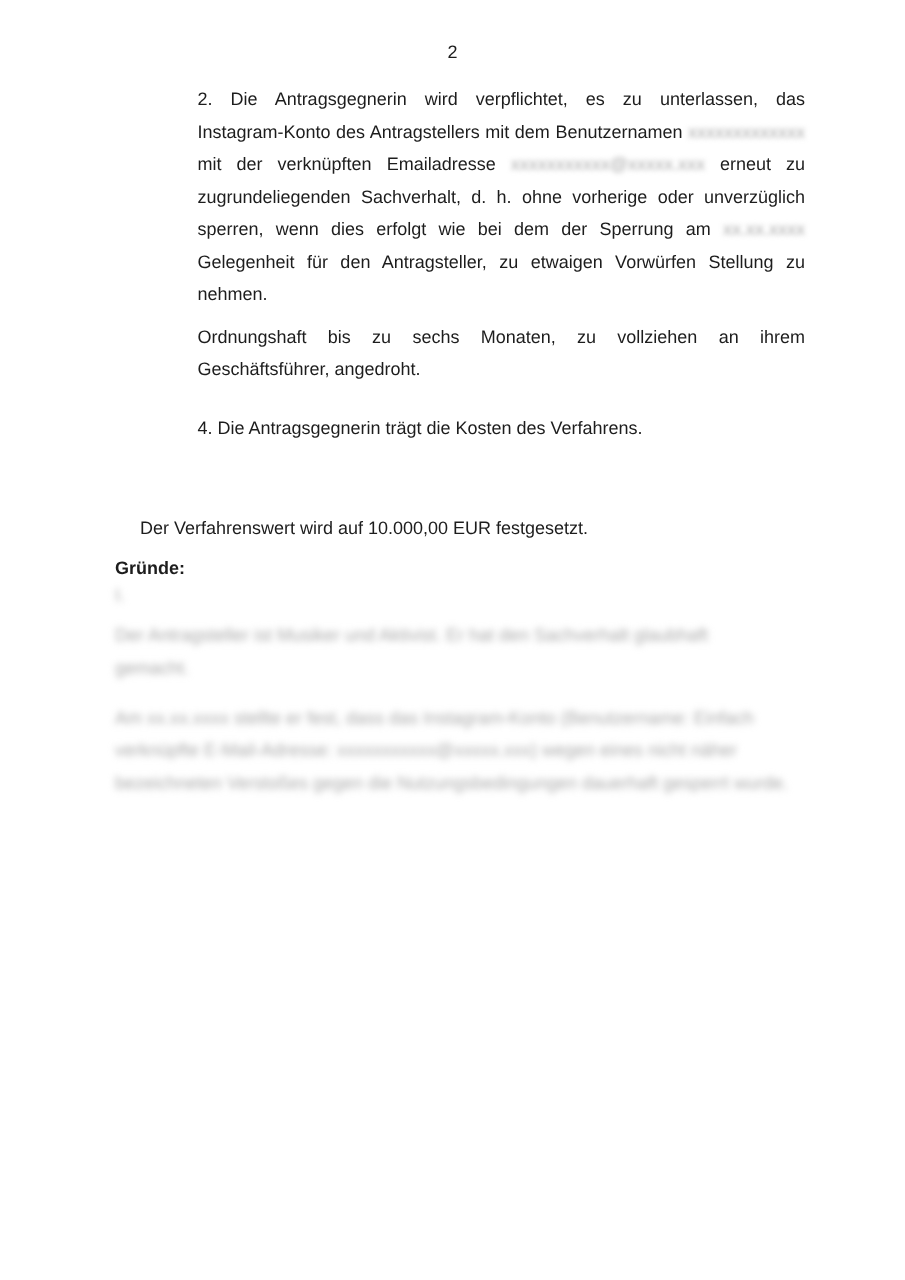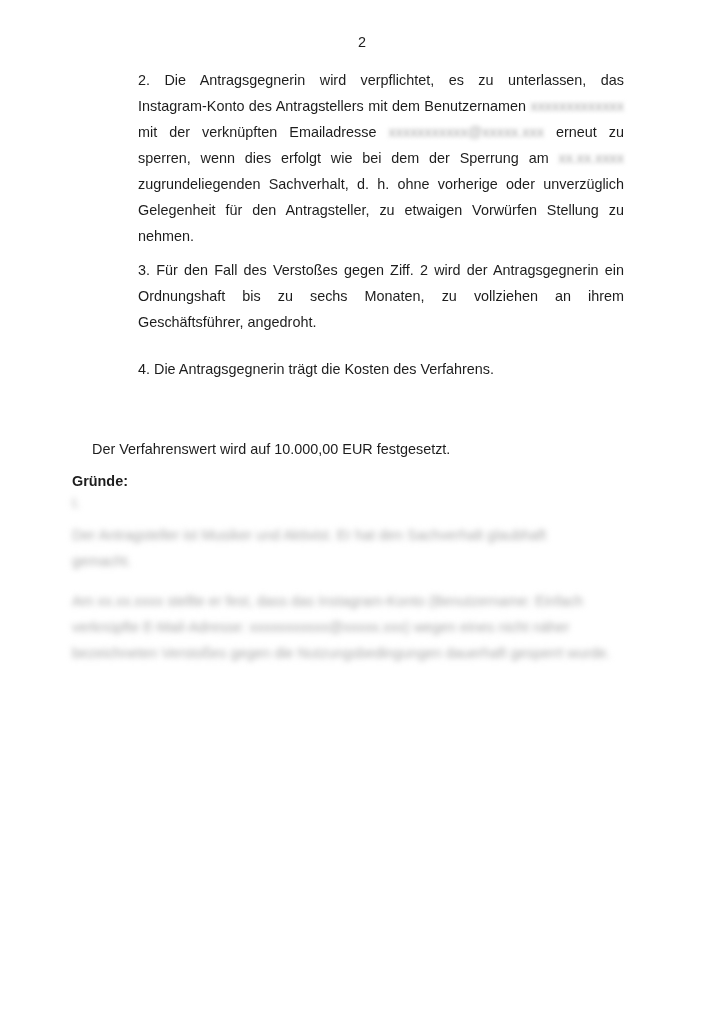--- a/index.html
+++ b/index.html
@@ -20,21 +20,21 @@
   }
   .page-number {
     position: absolute;
     top: 29px;
     left: 0;
     width: 724px;
     text-align: center;
   }
   .doc {
     position: absolute;
-    left: 72px;
+    left: 92px;
     top: 67px;
     width: 552px;
   }
   .para { margin: 0; }
   .para.numbered {
     margin-left: 66px;
     width: 486px;
   }
   .para.heading { font-weight: bold; }
   .line.justify {
@@ -64,27 +64,26 @@
 </head>
 <body>
 
 <div class="page" data-name="document-page">
   <div class="page-number" data-name="page-number">2</div>
   <div class="doc" data-name="document-body">
       <div class="para numbered" data-name="paragraph-item-2">
         <div class="line justify" data-name="text-line"><span data-name="text-segment">2. Die Antragsgegnerin wird verpflichtet, es zu unterlassen, das</span></div>
         <div class="line justify" data-name="text-line"><span data-name="text-segment">Instagram-Konto des Antragstellers mit dem Benutzernamen</span> <span data-name="redacted-text" class="redact">xxxxxxxxxxxxx</span></div>
         <div class="line justify" data-name="text-line"><span data-name="text-segment">mit der verknüpften Emailadresse</span> <span data-name="redacted-text" class="redact">xxxxxxxxxxx@xxxxx.xxx</span> <span data-name="text-segment">erneut zu</span></div>
+        <div class="line justify" data-name="text-line"><span data-name="text-segment">zugrundeliegenden Sachverhalt, d. h. ohne vorherige oder unverzüglich</span></div>
         <div class="line justify" data-name="text-line"><span data-name="text-segment">sperren, wenn dies erfolgt wie bei dem der Sperrung am</span> <span data-name="redacted-text" class="redact">xx.xx.xxxx</span></div>
-        <div class="line justify" data-name="text-line"><span data-name="text-segment">zugrundeliegenden Sachverhalt, d. h. ohne vorherige oder unverzüglich</span></div>
         <div class="line justify" data-name="text-line"><span data-name="text-segment">Gelegenheit für den Antragsteller, zu etwaigen Vorwürfen Stellung zu</span></div>
         <div class="line" data-name="text-line"><span data-name="text-segment">nehmen.</span></div>
       </div>
       <div class="para numbered" data-name="paragraph-item-3">
-        <div class="line justify" data-name="text-line"><span data-name="text-segment">3. Für den Fall des Verstoßes gegen Ziff. 2 wird der Antragsgegnerin ein</span></div>
         <div class="line justify" data-name="text-line"><span data-name="text-segment">Ordnungshaft bis zu sechs Monaten, zu vollziehen an ihrem</span></div>
         <div class="line" data-name="text-line"><span data-name="text-segment">Geschäftsführer, angedroht.</span></div>
       </div>
       <div class="para numbered" data-name="paragraph-item-4">
         <div class="line" data-name="text-line"><span data-name="text-segment">4. Die Antragsgegnerin trägt die Kosten des Verfahrens.</span></div>
       </div>
       <div class="para plain" data-name="paragraph-verfahrenswert">
         <div class="line" data-name="text-line"><span data-name="text-segment">Der Verfahrenswert wird auf 10.000,00 EUR festgesetzt.</span></div>
       </div>
       <div class="para heading" data-name="paragraph-gruende-heading">

